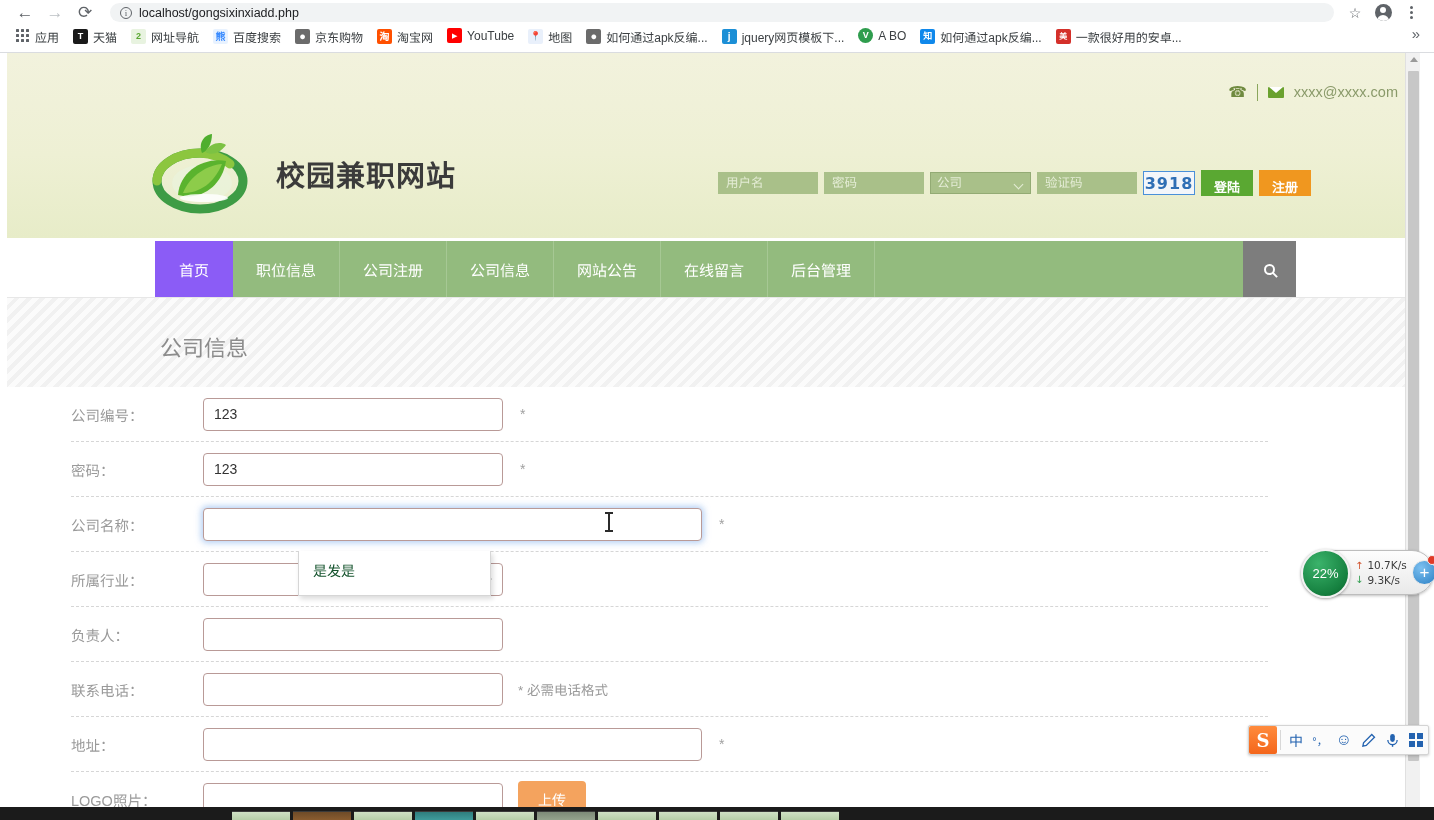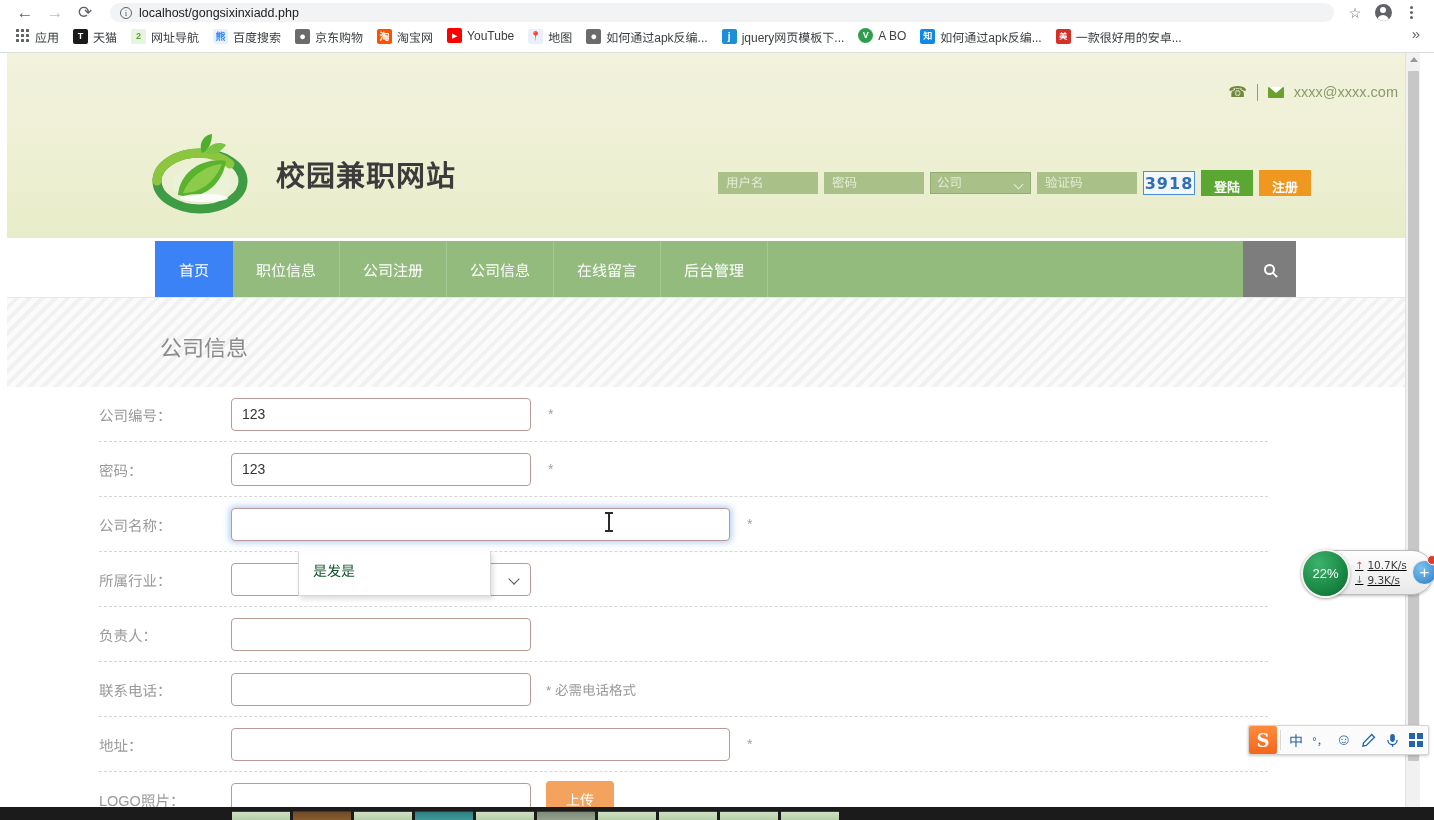--- a/index.html
+++ b/index.html
@@ -152,21 +152,21 @@
   
   .nav-bar {
     position: absolute; left: 148px; top: 188px; height: 56px;
     display: flex; align-items: stretch; width: 1141px;
   }
   .nav-item {
     display: flex; align-items: center; justify-content: center;
     color: #ffffff; font-size: 15px; background: #93bb7e;
     border-right: 1px solid #a6c894; padding: 0 22px; min-width: 107px;
   }
-  .nav-item.active { background: #3b82f6; min-width: 78px; border-right: none; text-align: right; }
+  .nav-item.active { background: #8b5cf6; min-width: 78px; border-right: none; text-align: right; }
   .nav-fill { flex: 1; background: #93bb7e; }
   .nav-search {
     width: 53px; background: #7d7d7d; display: flex;
     align-items: center; justify-content: center;
   }
   .mag {
     width: 11px; height: 11px; border: 2px solid #ffffff; border-radius: 50%;
     position: relative; display: block;
   }
   .mag::after {
@@ -183,21 +183,21 @@
     border-top: 1px solid #e7e7e7;
   }
   .page-title {
     position: absolute; left: 153px; top: 32px; font-size: 22px; color: #8c8c8c;
   }
 
   
   .form-area { position: absolute; left: 0; top: 334px; width: 1413px; }
   .form-row {
     position: relative; display: flex; align-items: center;
-    height: 55px; margin: 0 152px 0 92px; border-bottom: 1px dashed #d6d6d6;
+    height: 55px; margin: 0 152px 0 64px; border-bottom: 1px dashed #d6d6d6;
   }
   .form-row:last-child { border-bottom: 1px dashed #d6d6d6; }
   .f-label {
     width: 132px; font-size: 14.5px; color: #9a9a9a; flex: none;
   }
   .f-input {
     width: 300px; height: 33px; border: 1px solid #b99a97; border-radius: 4px;
     background: #ffffff; font-size: 14px; color: #333; padding: 0 10px;
     font-family: "Liberation Sans", sans-serif; outline: none;
   }
@@ -264,21 +264,20 @@
     background: #c7c7c7; border-radius: 1px;
   }
 
   
   .netspeed {
     position: absolute; left: 1302px; top: 497px; width: 132px; height: 45px;
     background: linear-gradient(180deg,#fdfdfd,#e9e9e9);
     border: 1px solid #bdbdbd; border-radius: 22px;
     display: flex; align-items: center; z-index: 60;
     box-shadow: 0 1px 3px rgba(0,0,0,0.25);
-    text-decoration: underline;
   }
   .ns-ball {
     position: absolute; left: -2px; top: -2px; width: 49px; height: 49px;
     border-radius: 50%; background: radial-gradient(circle at 35% 28%, #3bb36b, #15803f 70%, #0d5c2c);
     border: 2px solid #f2f2f2; display: flex; align-items: center;
     justify-content: center; color: #ffffff; font-size: 13px;
     box-shadow: 0 1px 3px rgba(0,0,0,0.35);
   }
   .ns-rates {
     margin-left: 52px; font-size: 10.5px; color: #3b3b3b; line-height: 1.35;
@@ -474,20 +473,21 @@
         <span class="btn-login">登陆</span>
         <span class="btn-reg">注册</span>
       </div>
     </div>
 
     <div class="nav-bar">
       <div class="nav-item active">首页</div>
       <div class="nav-item">职位信息</div>
       <div class="nav-item">公司注册</div>
       <div class="nav-item">公司信息</div>
+      <div class="nav-item">网站公告</div>
       <div class="nav-item">在线留言</div>
       <div class="nav-item">后台管理</div>
       <div class="nav-fill"></div>
       <div class="nav-search">
         <span class="mag"></span>
       </div>
     </div>
 
     <div class="title-band">
       <div class="page-title">公司信息</div>

